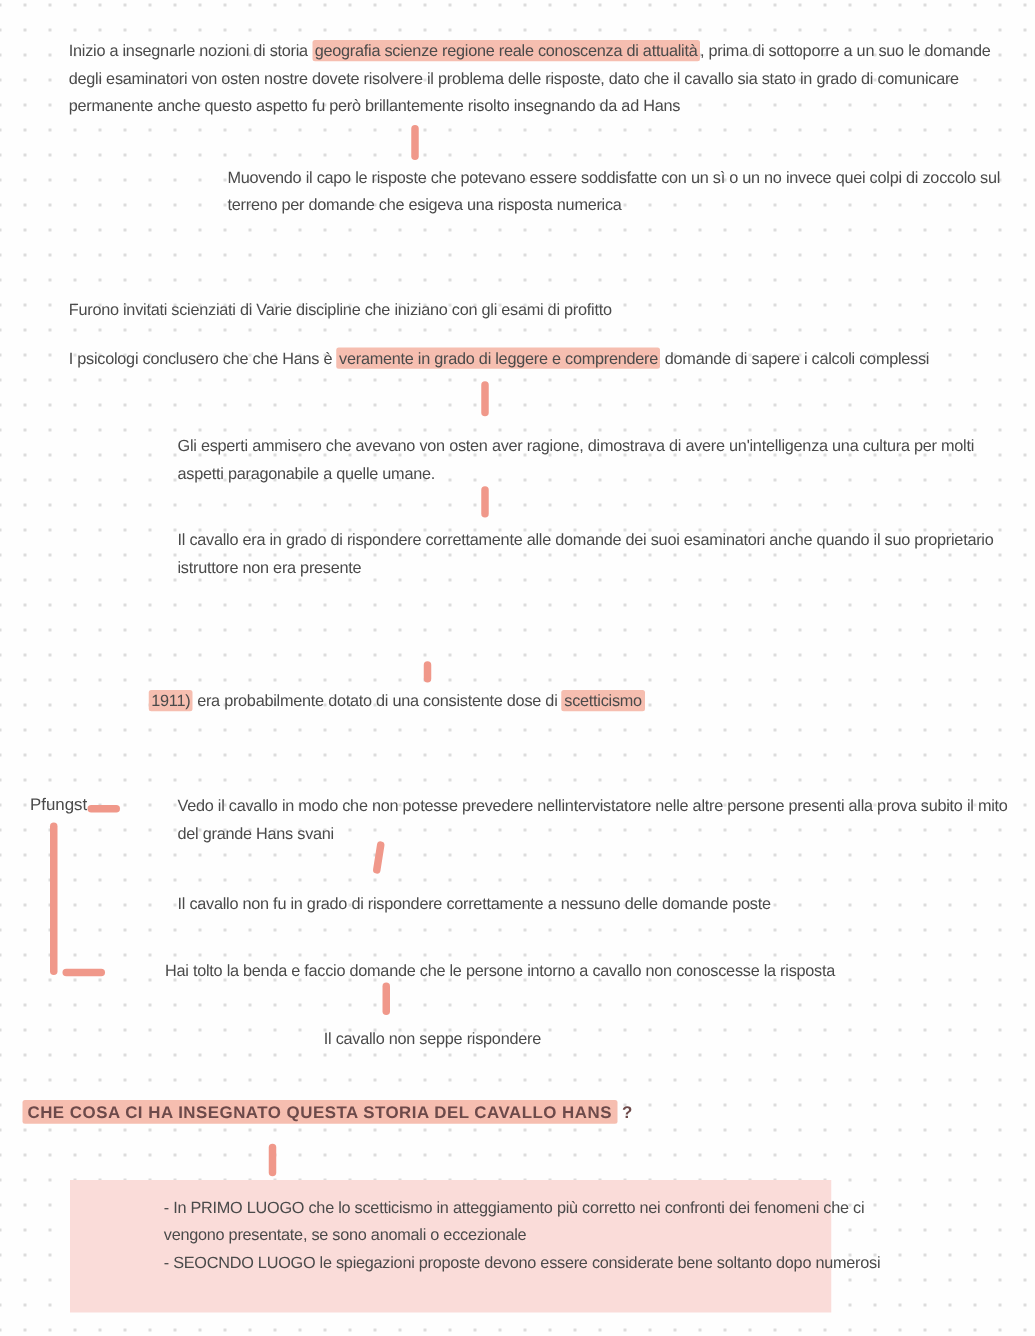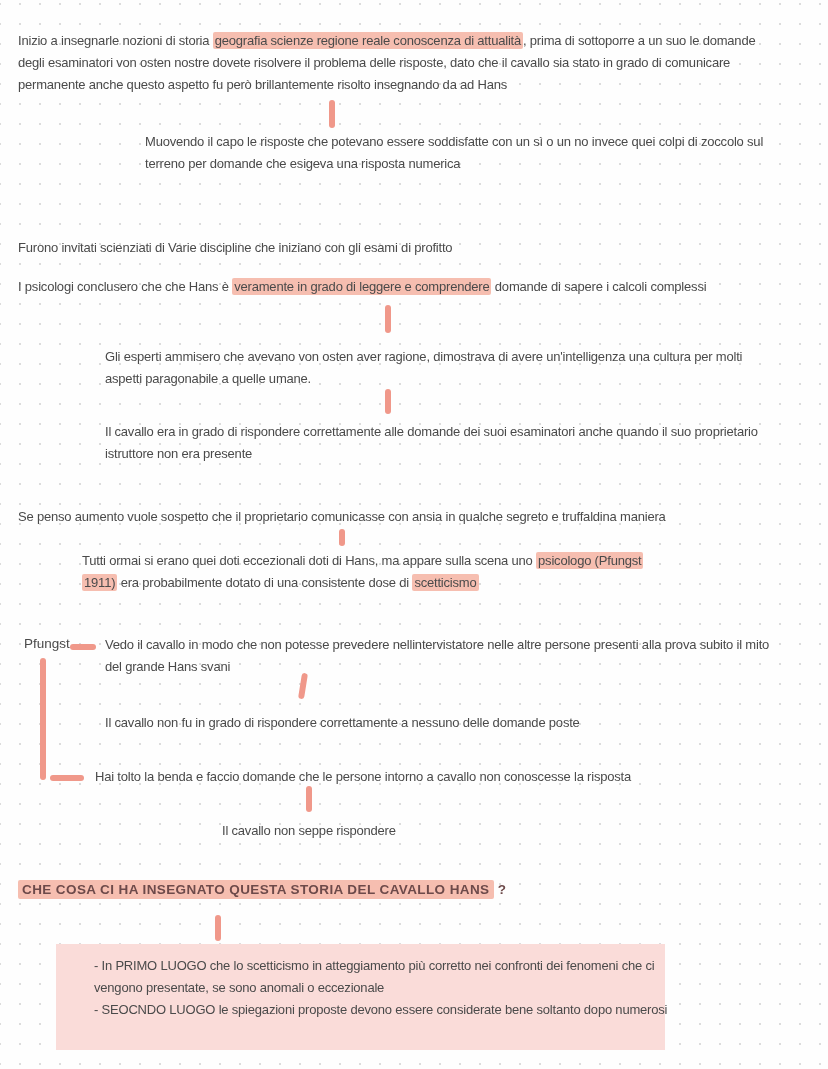--- a/index.html
+++ b/index.html
@@ -10,21 +10,21 @@
   html,body{background:#ffffff;}
   .page{
     position:relative;width:828px;height:1069px;overflow:hidden;
     background-color:var(--pagebg);
     background-image:radial-gradient(var(--dot) 1.3px, transparent 1.4px);
     background-size:20px 20px;background-position:10px 14px;
     font-family:"Liberation Sans", sans-serif;
     color:var(--text);
   }
   .para{position:absolute;font-size:13px;line-height:22px;letter-spacing:-0.2px;}
-  .line{white-space:nowrap;}
+  .line{white-space:nowrap;margin-left:37px;}
   .hl{background:var(--hl);border-radius:2px;padding:1px 2px;}
   .connector{position:absolute;width:6px;background:var(--accent);border-radius:3px;}
   .hdash{position:absolute;height:6px;background:var(--accent);border-radius:3px;}
   .heading{
     position:absolute;font-size:13.5px;letter-spacing:0.4px;color:var(--heading);
     font-weight:bold;line-height:20px;white-space:nowrap;
   }
   .heading .hl{background:var(--hl);padding:2px 4px;}
   .pinkbox{
     position:absolute;left:56px;top:944px;width:609px;height:106px;
@@ -66,28 +66,24 @@
     <div class="line">aspetti paragonabile a quelle umane.</div>
   </div>
 
   <div class="connector" style="left:385px;top:389px;height:25px;"></div>
 
   <div class="para" style="left:105px;top:421px;">
     <div class="line">Il cavallo era in grado di rispondere correttamente alle domande dei suoi esaminatori anche quando il suo proprietario</div>
     <div class="line">istruttore non era presente</div>
   </div>
 
-  <div class="para" style="left:18px;top:506px;">
-    <div class="line">Se penso aumento vuole sospetto che il proprietario comunicasse con ansia in qualche segreto e truffaldina maniera</div>
-  </div>
 
   <div class="connector" style="left:339px;top:529px;height:17px;"></div>
 
   <div class="para" style="left:82px;top:550px;">
-    <div class="line"><span>Tutti ormai si erano quei doti eccezionali doti di Hans, ma appare sulla scena uno </span><span class="hl">psicologo (Pfungst</span></div>
     <div class="line"><span class="hl">1911)</span><span> era probabilmente dotato di una consistente dose di </span><span class="hl">scetticismo</span></div>
   </div>
 
   <div class="sidelabel" style="left:24px;top:636px;">Pfungst</div>
   <div class="hdash" style="left:70px;top:644px;width:26px;"></div>
   <div class="connector" style="left:40px;top:658px;height:122px;"></div>
   <div class="hdash" style="left:50px;top:775px;width:34px;"></div>
 
   <div class="para" style="left:105px;top:634px;">
     <div class="line">Vedo il cavallo in modo che non potesse prevedere nellintervistatore nelle altre persone presenti alla prova subito il mito</div>

